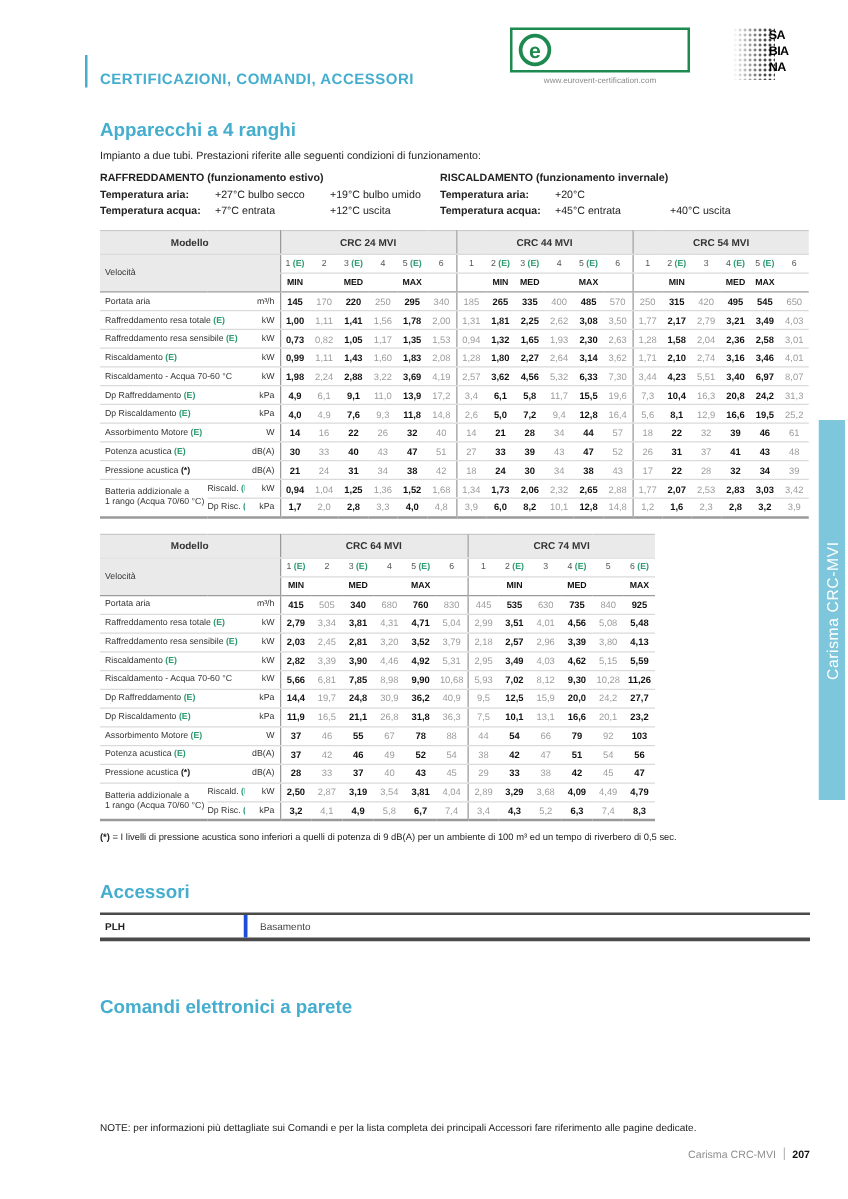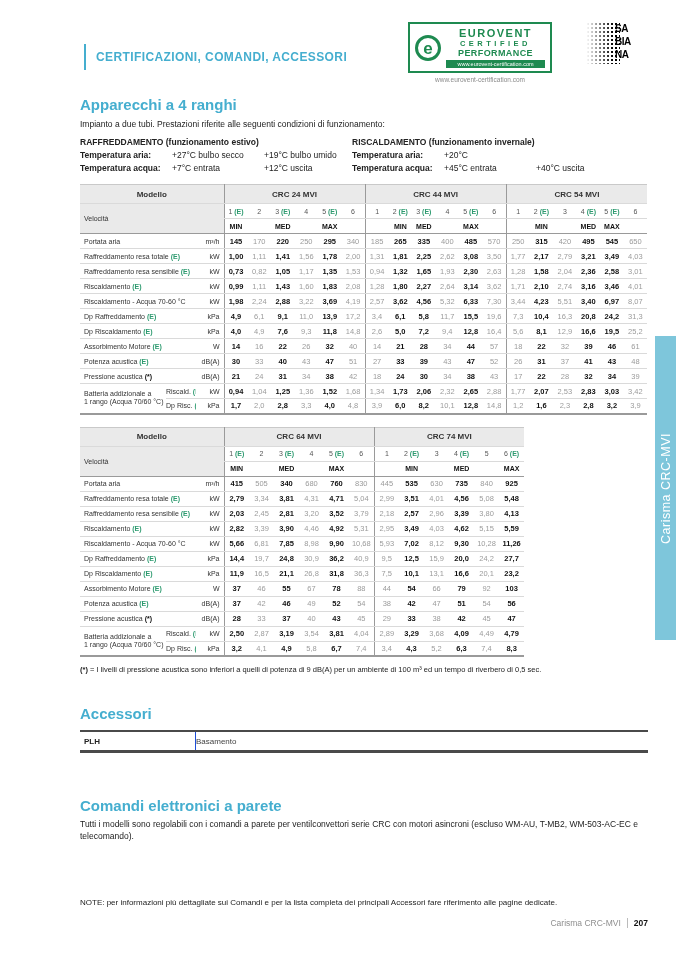--- a/index.html
+++ b/index.html
@@ -1,21 +1,21 @@
 <!DOCTYPE html>
 <html><head>
 <meta charset="utf-8">
 <style>
   *{margin:0;padding:0;box-sizing:border-box}
   html,body{background:#fff}
   body{width:678px;height:959px;position:relative;overflow:hidden;
        font-family:"Liberation Sans",sans-serif;color:#222}
 
   
-  .titlebar{position:absolute;top:44px;left:84px;display:flex;align-items:center}
+  .titlebar{position:absolute;top:44px;left:68px;display:flex;align-items:flex-end}
   .titlebar-rule{width:2px;height:26px;background:#45AECF;margin-right:10px}
   .titlebar-text{font-size:12px;font-weight:bold;color:#45AECF;letter-spacing:.4px}
 
   .eurovent{position:absolute;top:22px;left:408px;width:144px;text-align:center}
   .ev-badge{border:2px solid #1E8A50;background:#fff;display:flex;align-items:center;
             gap:5px;padding:3px 5px}
   .ev-e{width:26px;height:26px;border:3px solid #1E8A50;border-radius:50%;
         color:#1E8A50;font-weight:bold;font-size:17px;line-height:21px;flex:none}
   .ev-words{flex:1}
   .ev-w1{font-size:11px;font-weight:bold;color:#1E8A50;letter-spacing:1.5px}
@@ -79,21 +79,21 @@
   
   .fnotes{margin-top:7px;font-size:7.5px;color:#222;line-height:11px}
   .fn-gap{display:inline-block;width:58px}
   .fn b{font-weight:bold}
 
   
   .acc-h{margin-top:30px}
   .acc-table{margin-top:8px;border-top:2px solid #4a4a4a;border-bottom:3px solid #4a4a4a;
              display:flex;align-items:stretch;height:23px;font-size:8px}
   .acc-code{width:115px;font-weight:bold;display:flex;align-items:center;padding-left:4px}
-  .acc-desc{flex:1;border-left:1px solid #1d4ed8;display:flex;align-items:center;padding-left:0;color:#444}
+  .acc-desc{flex:1;border-left:3px solid #1d4ed8;display:flex;align-items:center;padding-left:10px;color:#444}
 
   
   .com-h{margin-top:44px}
   .com-p{font-size:8.5px;line-height:12px;margin-top:4px;color:#222}
 
   
   .note{position:absolute;left:80px;top:898px;width:568px;font-size:8px;color:#222}
   .pagefooter{position:absolute;top:918px;right:30px;display:flex;align-items:center;font-size:8.5px}
   .pf-brand{color:#8f8f8f}
   .pf-sep{display:inline-block;width:1px;height:10px;background:#bbb;margin:0 6px}
@@ -103,26 +103,20 @@
 <body>
 
 <div class="titlebar">
   <div class="titlebar-rule"></div>
   <div class="titlebar-text">CERTIFICAZIONI, COMANDI, ACCESSORI</div>
 </div>
 
 <div class="eurovent">
   <div class="ev-badge">
     <div class="ev-e">e</div>
-    <div class="ev-words">
-      <div class="ev-w1">EUROVENT</div>
-      <div class="ev-w2">CERTIFIED</div>
-      <div class="ev-w3">PERFORMANCE</div>
-      <div class="ev-banner">www.eurovent-certification.com</div>
-    </div>
   </div>
   <div class="ev-url">www.eurovent-certification.com</div>
 </div>
 
 <div class="sabiana">
   <div class="sb-dots"></div>
   <div class="sb-letters">
     <span>SA</span>
     <span>BIA</span>
     <span>NA</span>
@@ -768,21 +762,20 @@
     </div>
   </div>
 
   <h1 class="section acc-h">Accessori</h1>
   <div class="acc-table">
     <div class="acc-code">PLH</div>
     <div class="acc-desc">Basamento</div>
   </div>
 
   <h1 class="section com-h">Comandi elettronici a parete</h1>
-  <p class="com-p">Tutti i modelli sono regolabili con i comandi a parete per ventilconvettori serie CRC con motori asincroni (escluso WM-AU, T-MB2, WM-503-AC-EC e telecomando).</p>
 </div>
 
 <div class="note">NOTE:  per informazioni più dettagliate sui Comandi e per la lista completa dei principali Accessori fare riferimento alle pagine dedicate.</div>
 
 <div class="pagefooter">
   <span class="pf-brand">Carisma CRC-MVI</span>
   <span class="pf-sep"></span>
   <span class="pf-page">207</span>
 </div>
 

